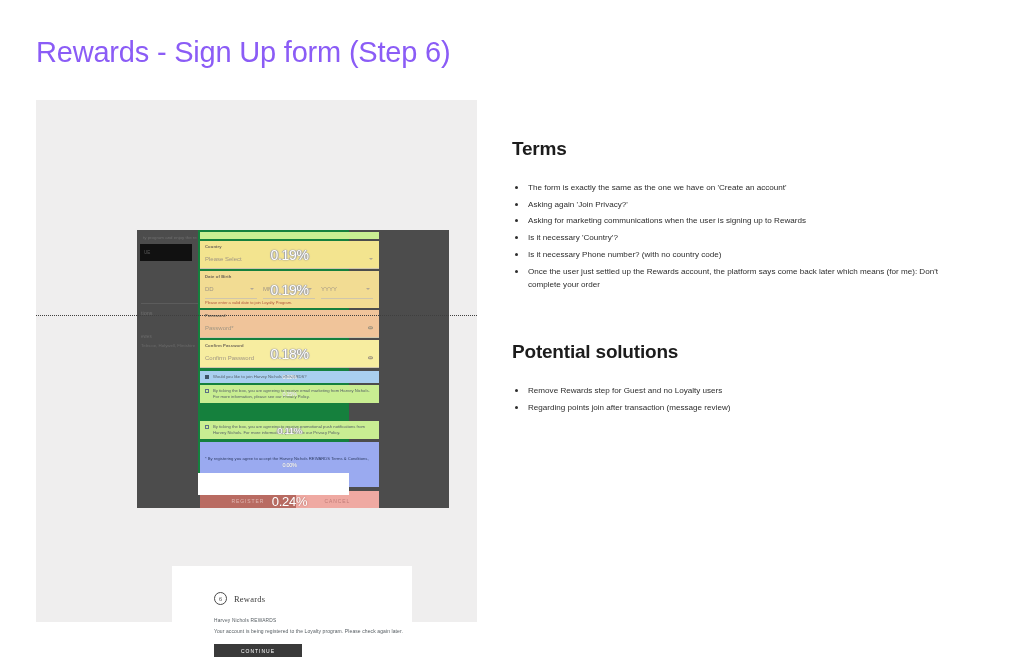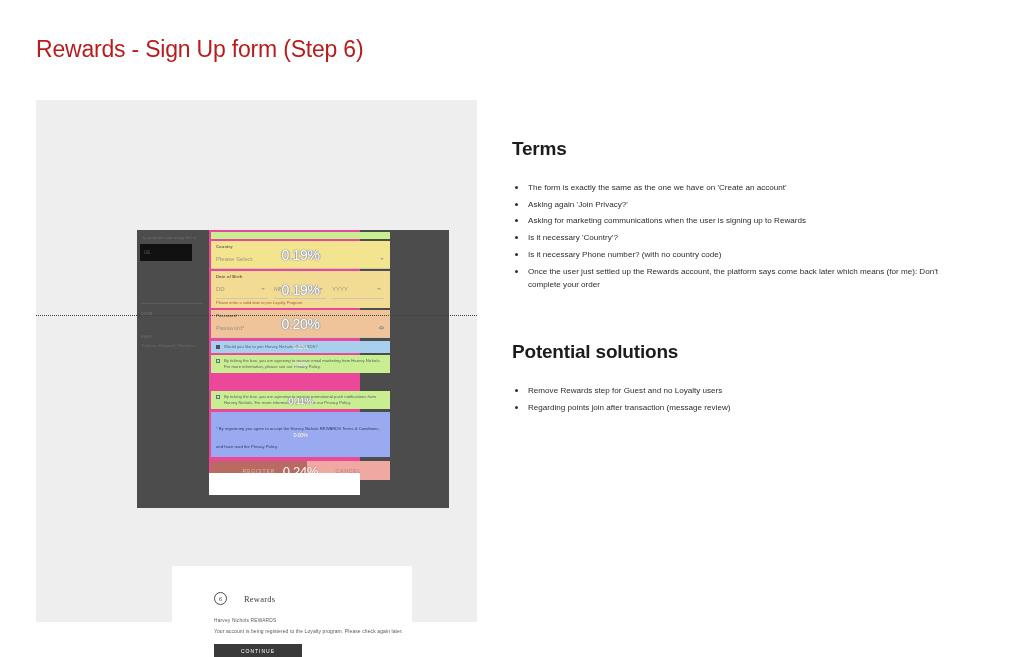--- a/index.html
+++ b/index.html
@@ -8,22 +8,22 @@
     width: 1024px; height: 657px;
     background: #ffffff;
     font-family: "Liberation Sans", sans-serif;
     overflow: hidden;
   }
   .page { position: relative; width: 1024px; height: 657px; background: #fff; }
 
   
   .slide-title {
     position: absolute; left: 36px; top: 36px;
-    font-size: 23px; font-weight: 400;
-    color: #b91c1c; letter-spacing: -0.2px;
+    font-size: 29px; font-weight: 400;
+    color: #8b5cf6; letter-spacing: -0.2px;
     white-space: nowrap;
   }
 
   
   .panel {
     position: absolute; left: 36px; top: 100px;
     width: 441px; height: 522px;
     background: #efeeee;
   }
 
@@ -59,23 +59,23 @@
     position: absolute; left: 4px; top: 104px;
     font-size: 4.6px; color: #6a6a6a;
   }
   .shot-bg-t4 {
     position: absolute; left: 4px; top: 113px;
     font-size: 4.4px; color: #6a6a6a; white-space: nowrap;
   }
 
   
   .modal {
-    position: absolute; left: 72px; top: 0px;
+    position: absolute; left: 61px; top: 0px;
     width: 151px; height: 263px;
-    background: #ec4899;
+    background: #15803d;
   }
   .modal-scroll { position: relative; width: 100%; height: 100%; }
 
   
   .heat-row { position: relative; width: 179px; margin: 0 0 0 2px; }
   .heat-yellow { background: #f3e48f; }
   .heat-ltyellow { background: #f7eda0; }
   .heat-amber  { background: #f2dc93; }
   .heat-orange { background: #f0c49a; }
   .heat-blue   { background: #a9cfef; }
@@ -181,21 +181,21 @@
   }
   .card-logo { position: absolute; left: 42px; top: 26px; display: flex; align-items: center; }
   .card-logo-mark {
     width: 13px; height: 13px; border-radius: 50%;
     border: 0.8px solid #4a4a4a;
     display: flex; align-items: center; justify-content: center;
     font-size: 6px; color: #4a4a4a;
     font-family: "Liberation Serif", serif;
   }
   .card-logo-text {
-    margin-left: 17px; font-size: 8.5px; color: #3c3c3c;
+    margin-left: 7px; font-size: 8.5px; color: #3c3c3c;
     font-family: "Liberation Serif", serif; letter-spacing: 0.2px;
   }
   .card-sub {
     position: absolute; left: 42px; top: 52px;
     font-size: 4.8px; color: #555c61; letter-spacing: 0.2px;
   }
   .card-msg {
     position: absolute; left: 42px; top: 62px;
     font-size: 5px; color: #555c61; letter-spacing: 0.1px;
   }
@@ -278,23 +278,30 @@
             <div class="f-help">Please enter a valid date to join Loyalty Program.</div>
             <div class="pct">0.19%</div>
           </div>
 
           <div class="heat-row heat-orange" style="margin-top:2px;">
             <div class="f-label">Password</div>
             <div class="f-input">
               <span>Password*</span>
               <span class="f-eye"></span>
             </div>
-            <div class="pct">0.20%</div>
-          </div>
-
+          </div>
+
+          <div class="heat-row heat-ltyellow" style="margin-top:2px;">
+            <div class="f-label">Confirm Password</div>
+            <div class="f-input">
+              <span>Confirm Password</span>
+              <span class="f-eye"></span>
+            </div>
+            <div class="pct">0.18%</div>
+          </div>
 
           <div class="heat-row heat-blue" style="margin-top:3px;">
             <div class="chk-row">
               <span class="chk-box filled"></span>
               <span class="chk-text">Would you like to join Harvey Nichols REWARDS?</span>
             </div>
             <div class="pct sm">0.02%</div>
           </div>
 
           <div class="heat-row heat-lime" style="margin-top:2px;">

